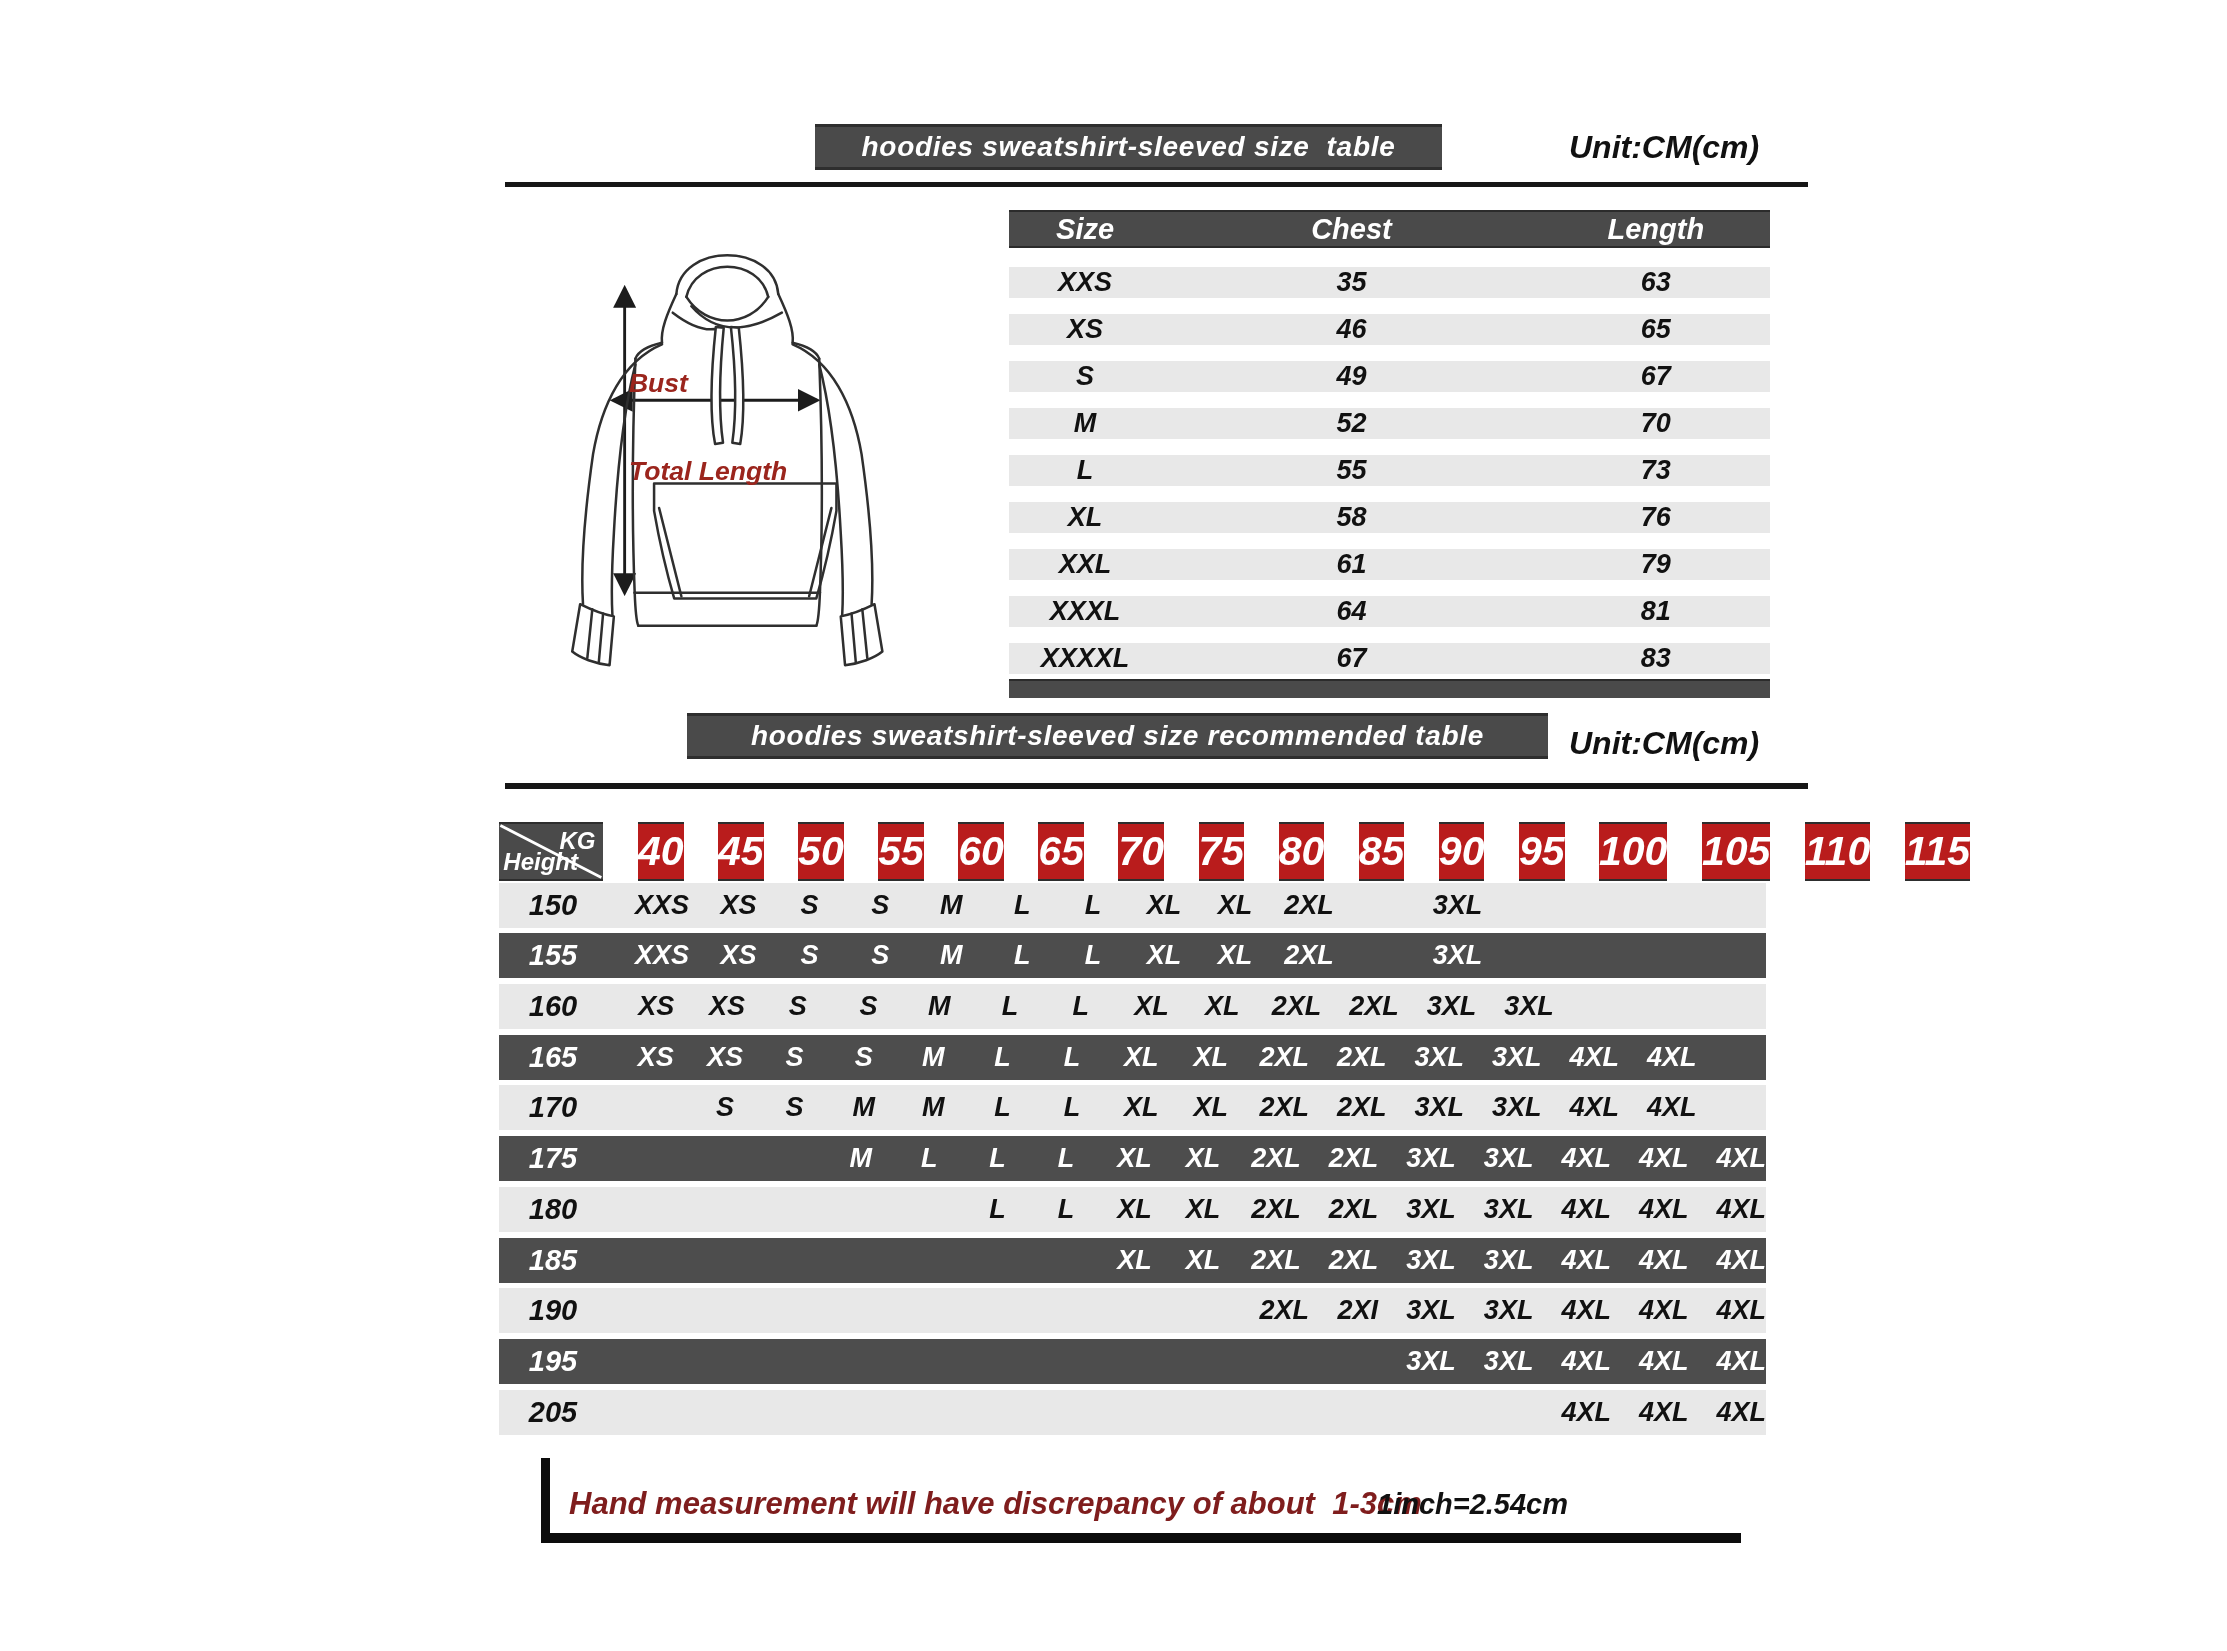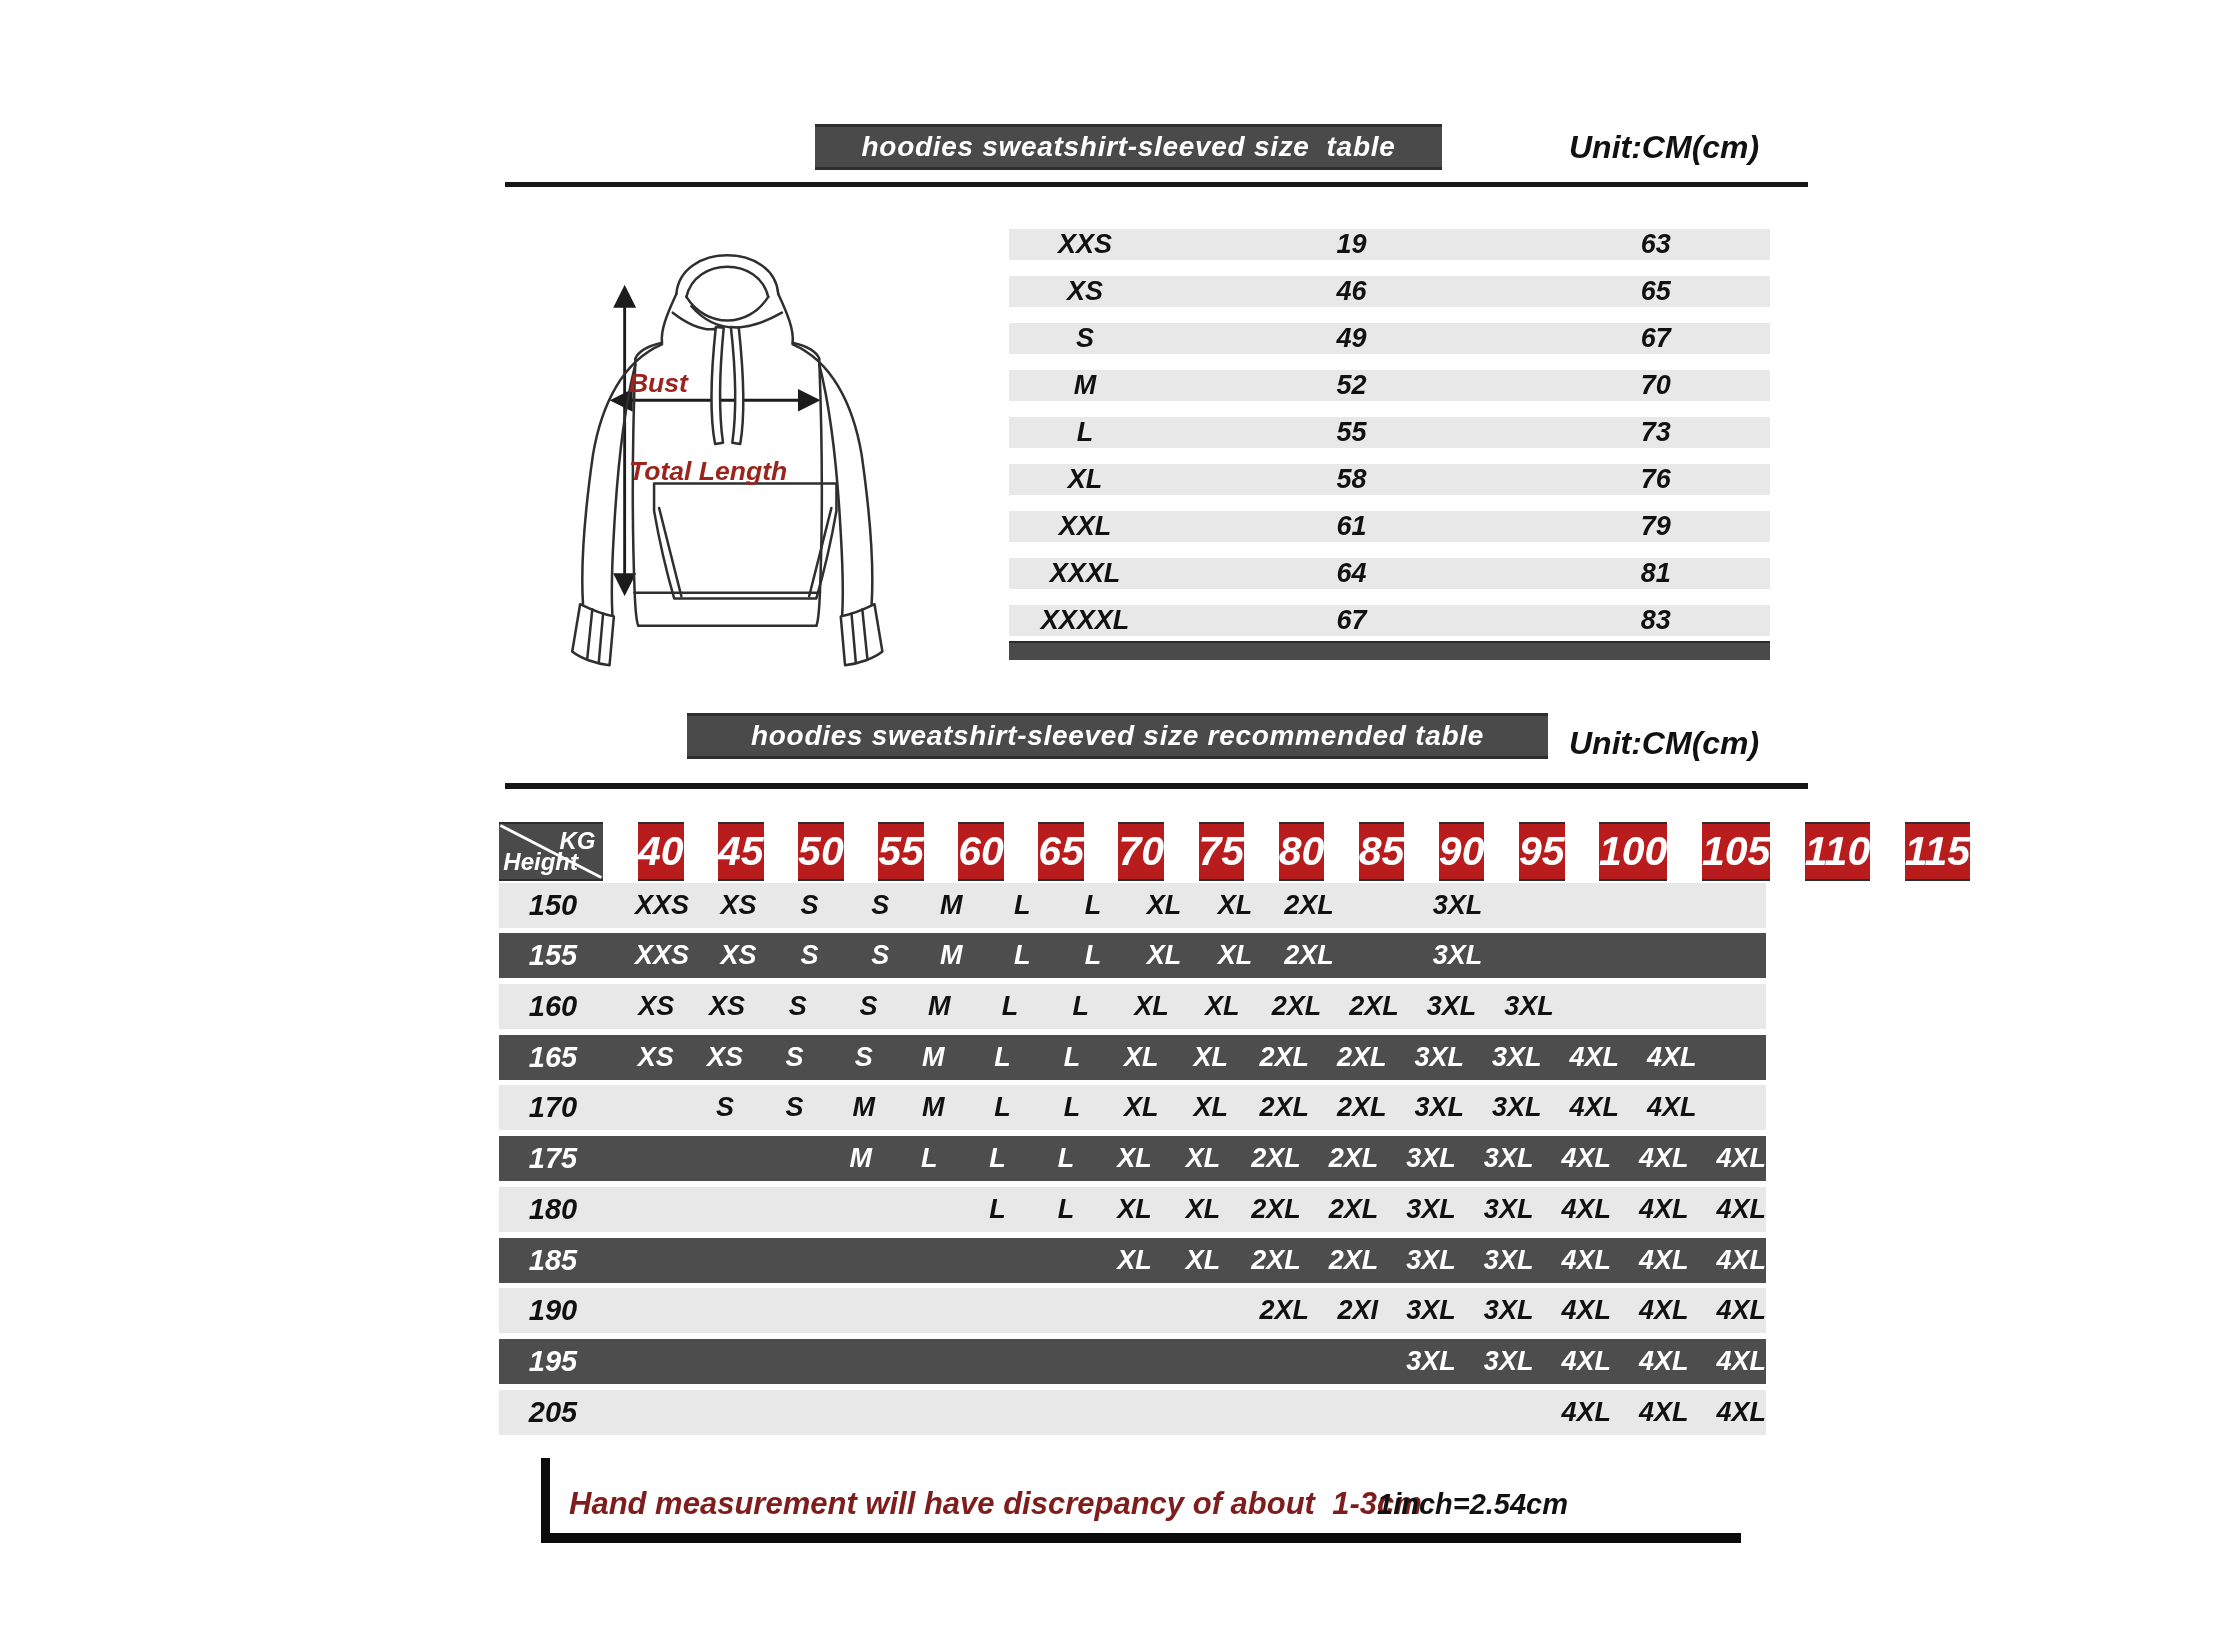--- a/index.html
+++ b/index.html
@@ -140,24 +140,29 @@
 
       <path d="M249,170 C242,236 240,292 248,333 L259,331 C253,289 254,233 260,171 Z" fill="#ffffff"></path>
       <path d="M281,171 C288,236 290,292 283,333 L272,331 C278,289 277,233 270,170 Z" fill="#ffffff"></path>
     </g>
 
     <text x="128" y="260" font-size="37" font-weight="bold" fill="#9b251d">Bust</text>
     <text x="128" y="383" font-size="37" font-weight="bold" fill="#9b251d">Total Length</text>
   </svg>
 
   <div id="size-table">
+    <div class="st-header">
+      <div>Size</div>
+      <div>Chest</div>
+      <div>Length</div>
+    </div>
     <div id="st-rows">
         <div class="st-row">
           <div>XXS</div>
-          <div>19</div>
+          <div>35</div>
           <div>63</div>
         </div>
         <div class="st-row">
           <div>XS</div>
           <div>46</div>
           <div>65</div>
         </div>
         <div class="st-row">
           <div>S</div>
           <div>49</div>

